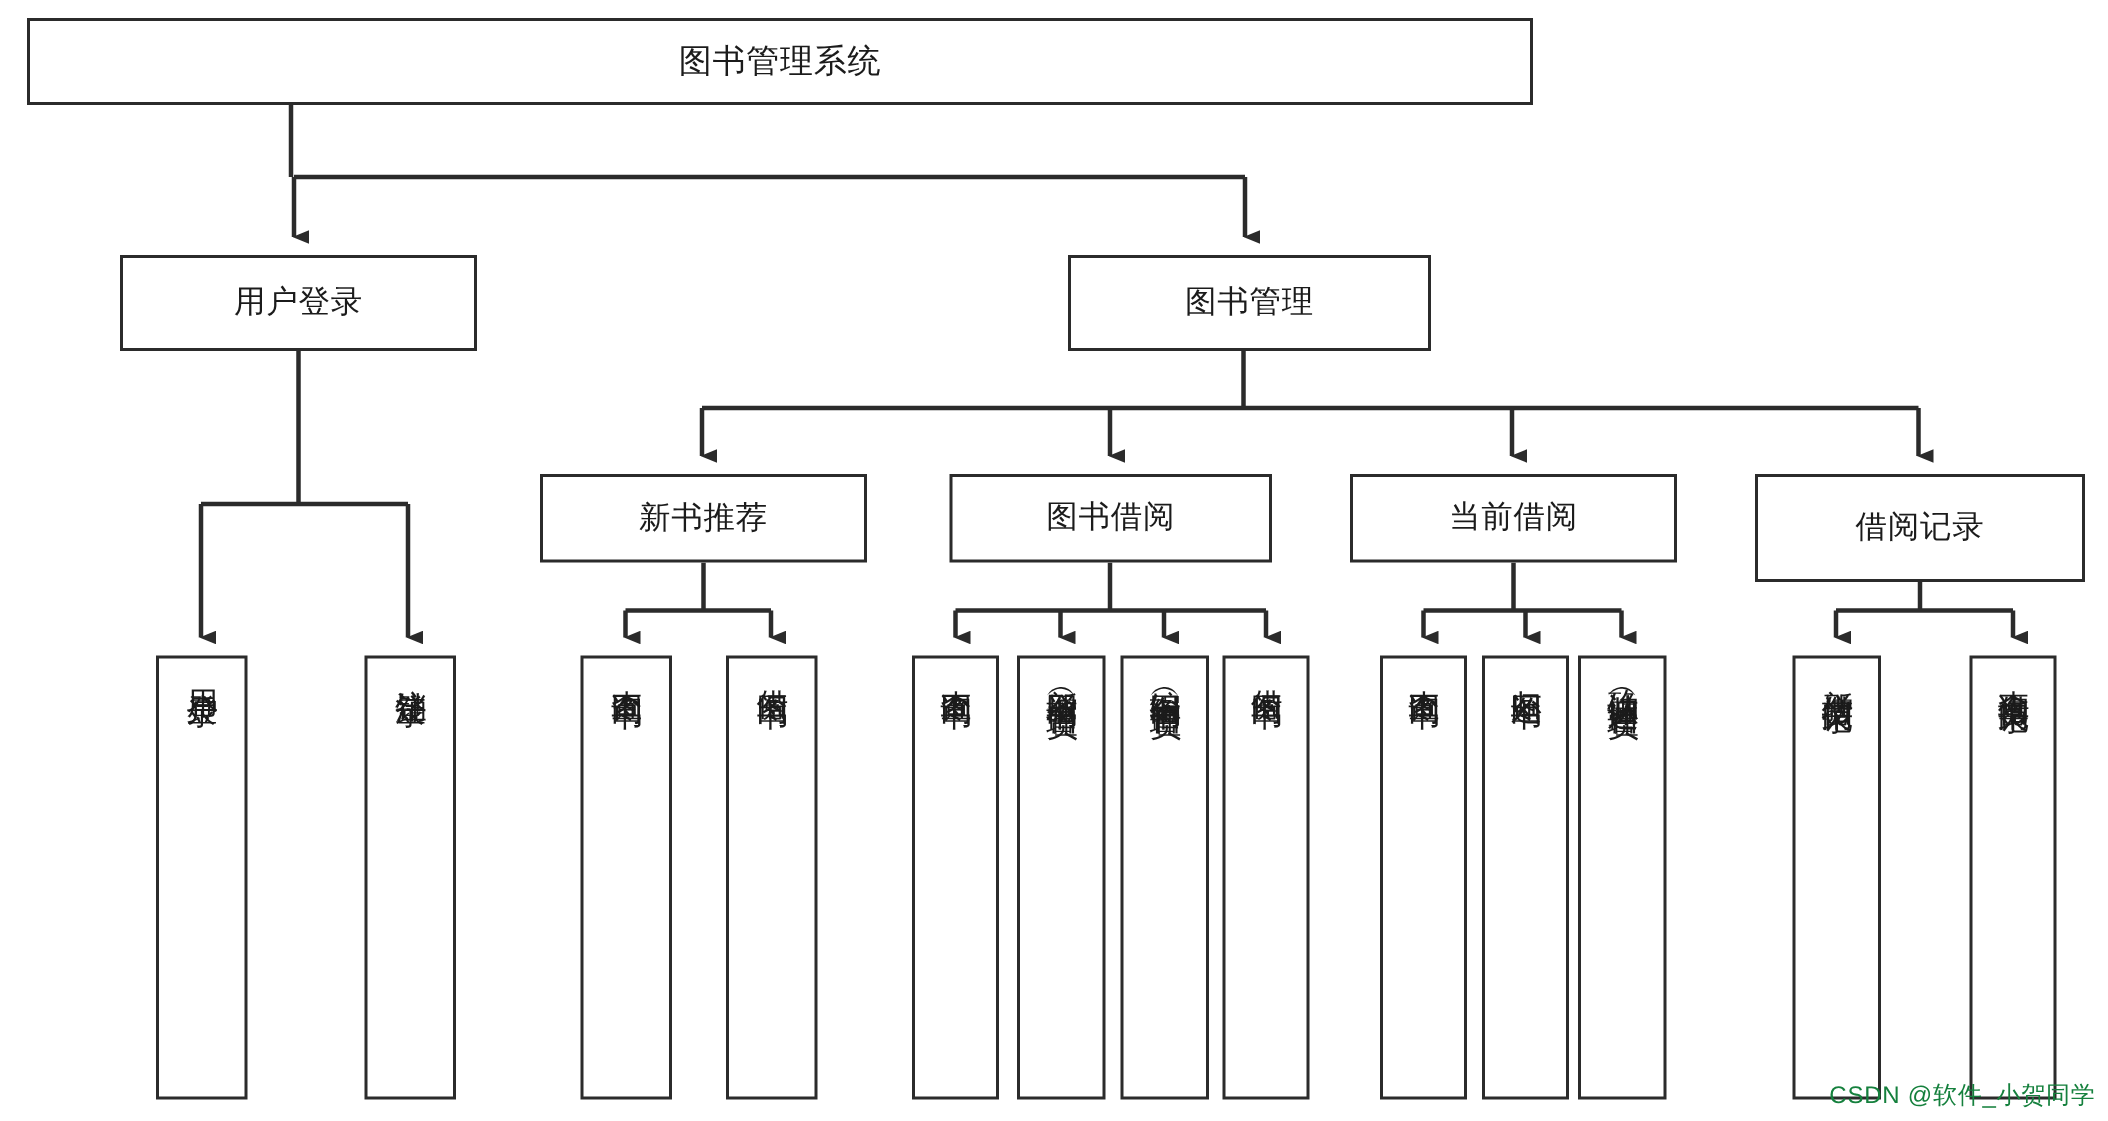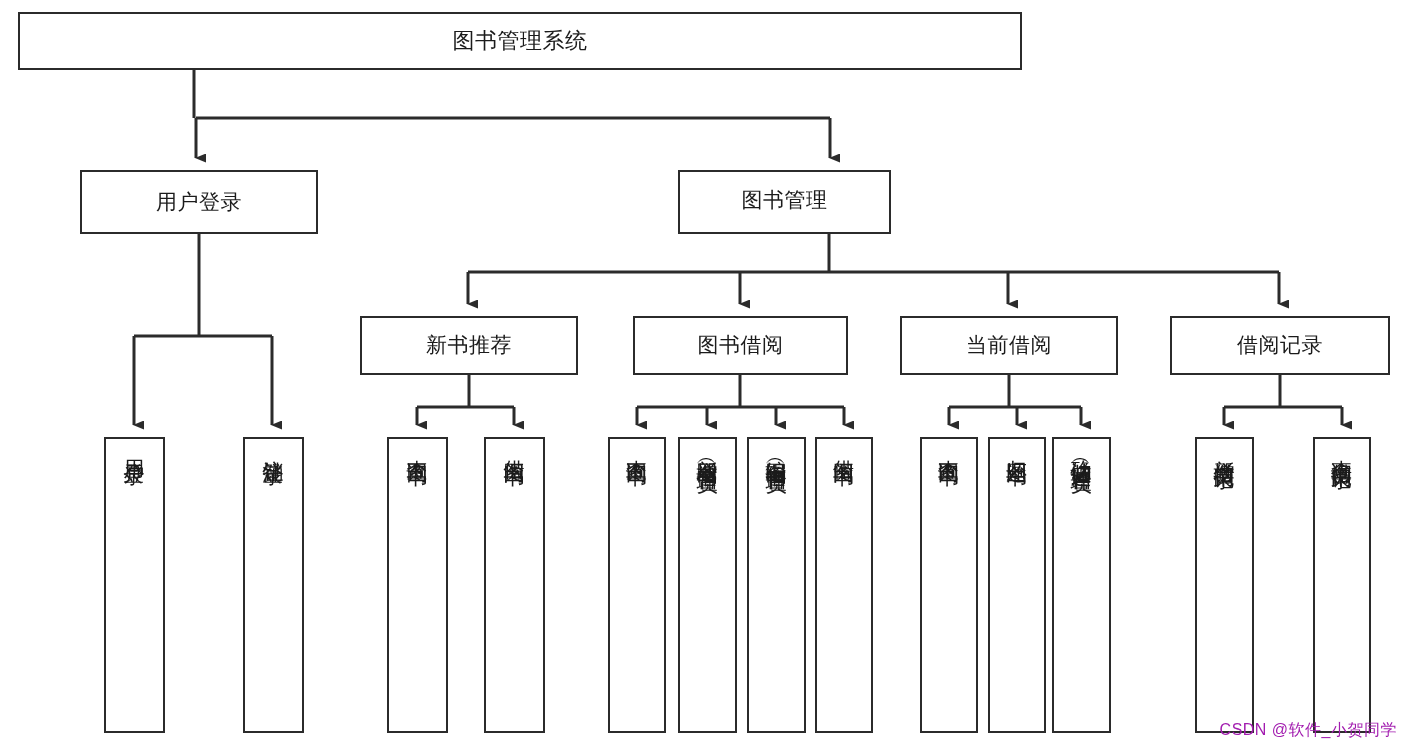--- a/index.html
+++ b/index.html
@@ -57,21 +57,21 @@
     text-orientation: upright;
     font-size: 21px;
     letter-spacing: 2px;
     line-height: 1;
   }
   .watermark {
     position: absolute;
     right: 8px;
     bottom: 6px;
     font-size: 16px;
-    color: #a21caf;
+    color: #15803d;
     letter-spacing: 0.5px;
     white-space: nowrap;
     pointer-events: none;
   }
 </style>
 </head>
 <body>
 
 <div id="canvas">
 
@@ -126,34 +126,34 @@
     </g>
   </svg>
 
   <div class="node root horizontal" style="left: 18px; top: 12px; width: 1004px; height: 58px;">
     <span class="label">图书管理系统</span>
   </div>
 
   <div class="node horizontal" style="left: 80px; top: 170px; width: 238px; height: 64px;">
     <span class="label">用户登录</span>
   </div>
-  <div class="node horizontal" style="left: 678px; top: 170px; width: 213px; height: 64px; font-family: Liberation Mono, monospace;">
+  <div class="node horizontal" style="left: 712px; top: 170px; width: 242px; height: 64px;">
     <span class="label">图书管理</span>
   </div>
 
   <div class="node horizontal" style="left: 360px; top: 316px; width: 218px; height: 59px; font-family: Liberation Serif, serif;">
     <span class="label">新书推荐</span>
   </div>
   <div class="node horizontal" style="left: 633px; top: 316px; width: 215px; height: 59px;">
     <span class="label">图书借阅</span>
   </div>
   <div class="node horizontal" style="left: 900px; top: 316px; width: 218px; height: 59px;">
     <span class="label">当前借阅</span>
   </div>
-  <div class="node horizontal" style="left: 1170px; top: 316px; width: 220px; height: 59px;">
+  <div class="node horizontal" style="left: 1170px; top: 316px; width: 220px; height: 72px;">
     <span class="label">借阅记录</span>
   </div>
 
   <div class="node vertical" style="left: 104px; top: 437px; width: 61px; height: 296px;">
     <span class="label">用户登录</span>
   </div>
   <div class="node vertical" style="left: 243px; top: 437px; width: 61px; height: 296px;">
     <span class="label">注销登录</span>
   </div>
 

